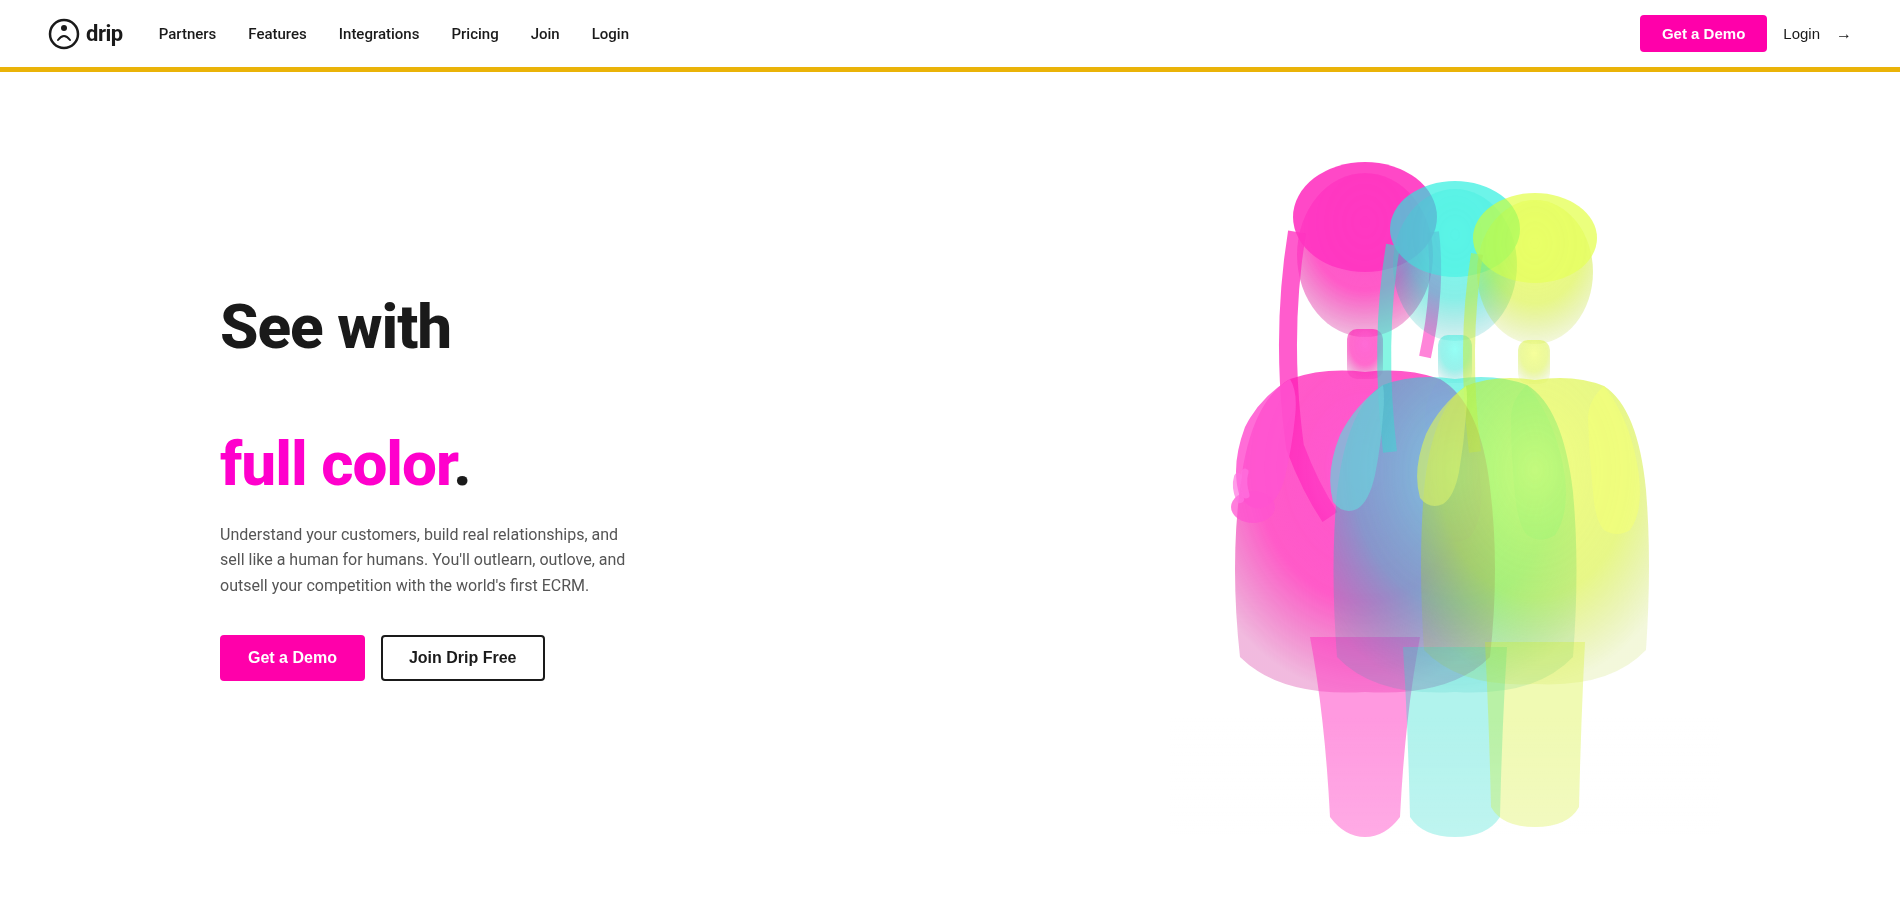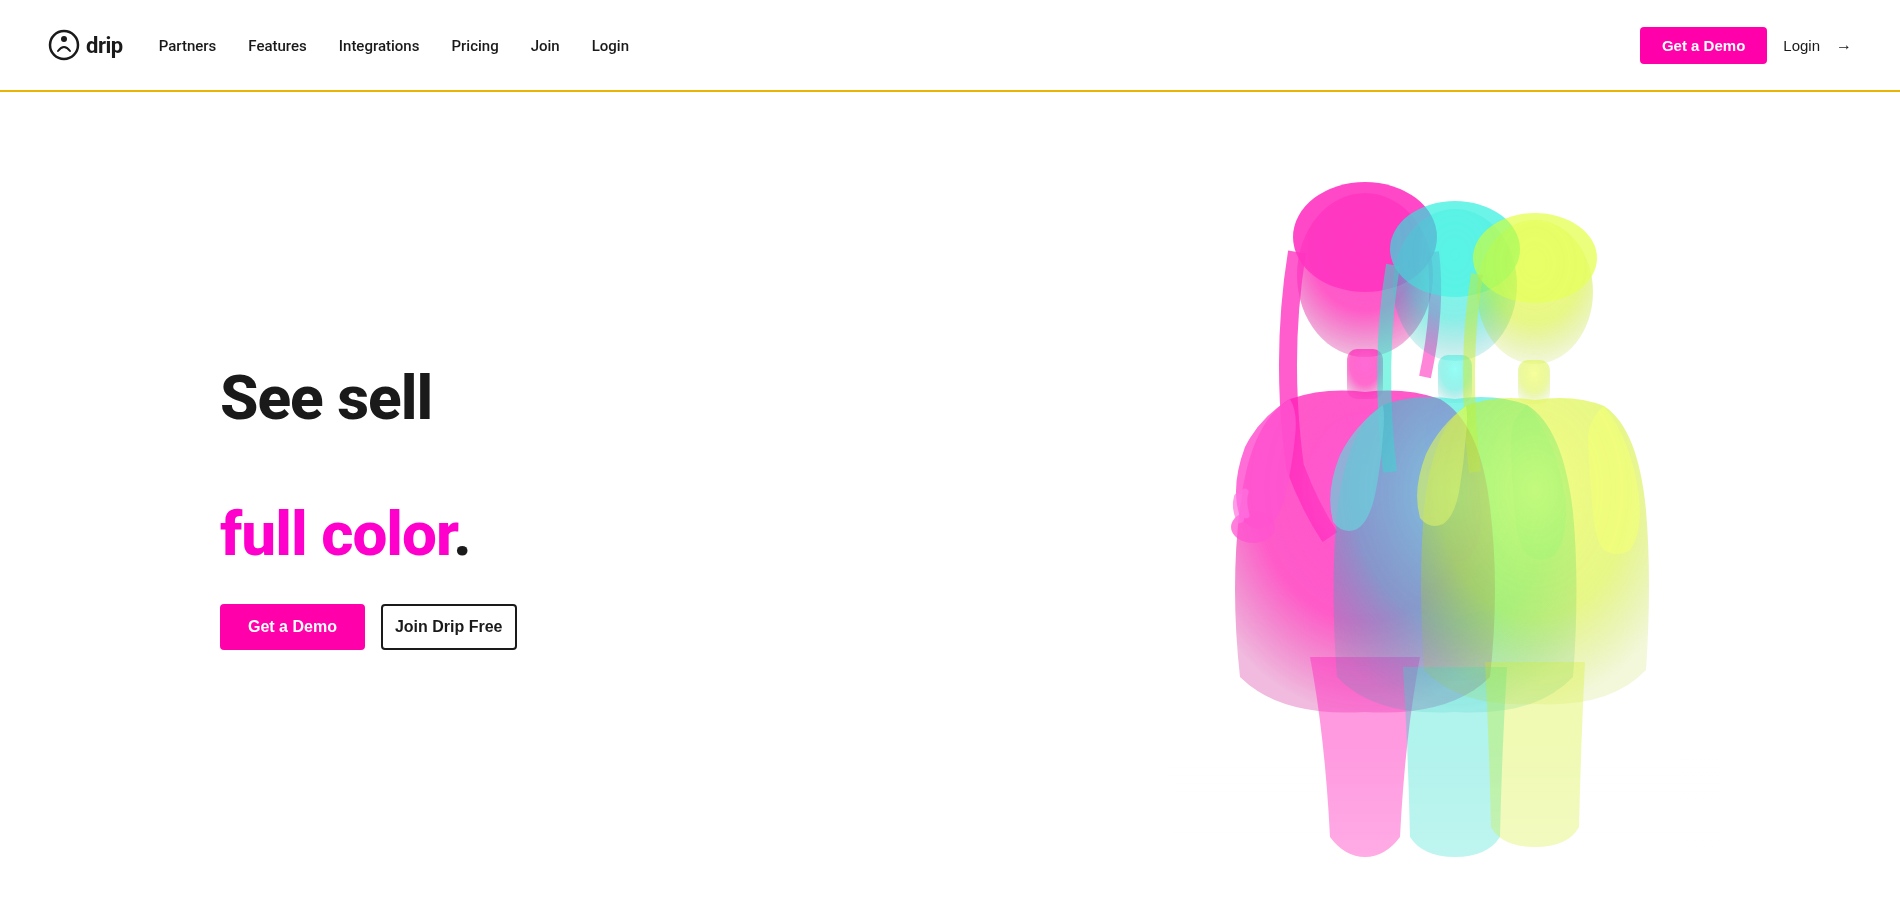--- a/index.html
+++ b/index.html
@@ -15,22 +15,22 @@
       min-height: 902px;
       overflow-x: hidden;
     }
 
     
     .navbar {
       display: flex;
       align-items: center;
       justify-content: space-between;
       padding: 0 48px;
-      height: 92px;
-      border-bottom: 2px solid #eab308;
+      height: 72px;
+      border-bottom: 5px solid #eab308;
       background: #ffffff;
       position: relative;
       z-index: 10;
     }
 
     .navbar-left {
       display: flex;
       align-items: center;
       gap: 36px;
     }
@@ -166,21 +166,21 @@
       font-size: 16px;
       font-weight: 600;
       cursor: pointer;
       white-space: nowrap;
     }
 
     .btn-join {
       background: transparent;
       color: #1a1a1a;
       border: 2px solid #1a1a1a;
-      padding: 12px 12px;
+      padding: 12px 26px;
       border-radius: 4px;
       font-size: 16px;
       font-weight: 600;
       cursor: pointer;
       white-space: nowrap;
     }
 
     
     .hero-image-area {
       flex: 1;
@@ -235,24 +235,25 @@
     <button class="btn-login">
       <span>Login</span>
       <span class="login-arrow">→</span>
     </button>
   </div>
 </nav>
 
 <section class="hero">
   <div class="hero-content">
     <h1 class="hero-title">
-      <span>See sell</span><br>
+      <span>See with</span><br>
       <br>
       <span class="hero-title-accent">full color</span><span class="hero-title-period">.</span>
     </h1>
+    <p class="hero-subtitle">Understand your customers, build real relationships, and sell like a human for humans. You'll outlearn, outlove, and outsell your competition with the world's first ECRM.</p>
     <div class="hero-buttons">
       <button class="btn-demo">Get a Demo</button>
       <button class="btn-join">Join Drip Free</button>
     </div>
   </div>
 
   <div class="hero-image-area">
     <div class="hero-figures">
       <svg class="figure-svg" viewBox="0 0 550 700" xmlns="http://www.w3.org/2000/svg">
         <defs>

